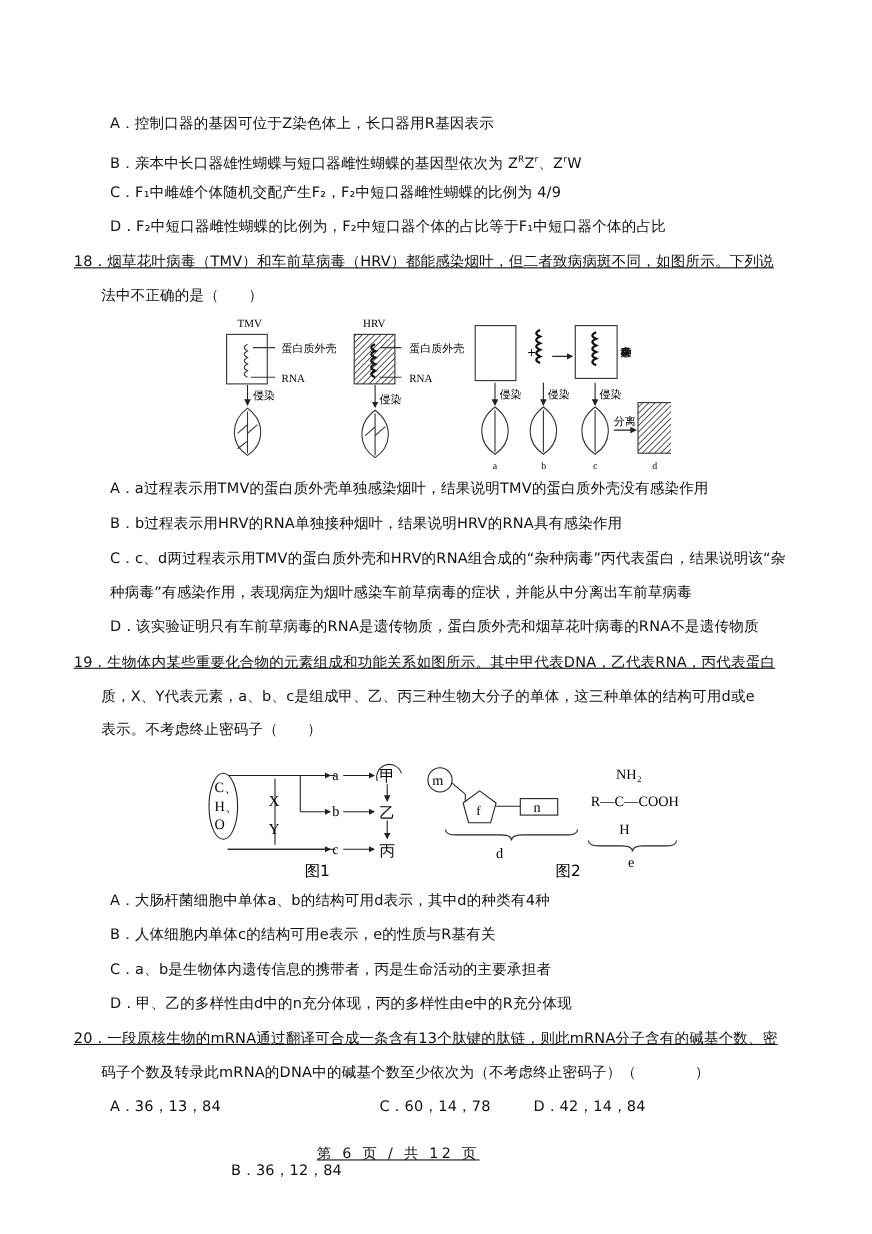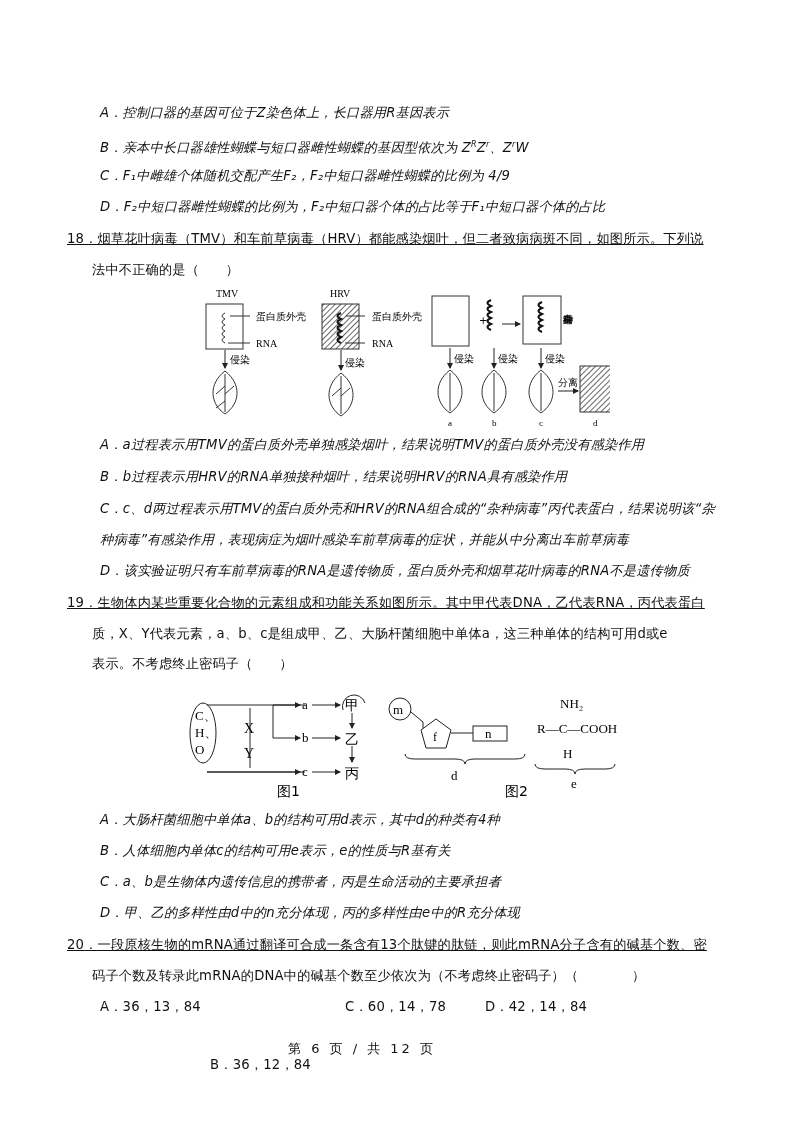--- a/index.html
+++ b/index.html
@@ -1,24 +1,24 @@
 <!DOCTYPE html>
 <html><head>
 <meta charset="utf-8">
 <style>
   html, body { margin:0; padding:0; background:#ffffff; }
   body { width:793px; height:1122px; position:relative; overflow:hidden;
          font-family: "DejaVu Sans", "Liberation Sans", sans-serif; color:#111; }
   .line { position:absolute; font-size:13.2px; line-height:18px; white-space:nowrap; letter-spacing:0.2px; }
-  .opt { left:100px;font-style:italic; }
+  .opt { left:100px; }
   .qnum { left:67px;text-decoration:underline; }
   .cont { left:92px; }
   sub, sup { font-size:8px; }
   .fig { position:absolute; }
-  .footer { position:absolute; left:0; width:724px; top:1040px; text-align:center; font-size:13px; letter-spacing:3px; }
+  .footer { position:absolute; left:0; width:724px; top:1040px; text-align:center; font-size:13px; letter-spacing:3px;text-decoration:underline; }
 </style>
 </head>
 <body>
 
 <div class="line opt" style="top:104px">A．控制口器的基因可位于Z染色体上，长口器用R基因表示</div>
 <div class="line opt" style="top:136px">
   <span>B．亲本中长口器雄性蝴蝶与短口器雌性蝴蝶的基因型依次为 Z</span><sup>R</sup><span>Z</span><sup>r</sup><span>、Z</span><sup>r</sup><span>W</span>
 </div>
 <div class="line opt" style="top:167px">C．F₁中雌雄个体随机交配产生F₂，F₂中短口器雌性蝴蝶的比例为 4/9</div>
 <div class="line opt" style="top:198px">D．F₂中短口器雌性蝴蝶的比例为，F₂中短口器个体的占比等于F₁中短口器个体的占比</div>
@@ -86,21 +86,21 @@
   <text x="393" y="140" font-size="9" font-family="Liberation Serif, serif">d</text>
 </svg>
 
 <div class="line opt" style="top:436px">A．a过程表示用TMV的蛋白质外壳单独感染烟叶，结果说明TMV的蛋白质外壳没有感染作用</div>
 <div class="line opt" style="top:468px">B．b过程表示用HRV的RNA单独接种烟叶，结果说明HRV的RNA具有感染作用</div>
 <div class="line opt" style="top:500px">C．c、d两过程表示用TMV的蛋白质外壳和HRV的RNA组合成的“杂种病毒”丙代表蛋白，结果说明该“杂</div>
 <div class="line opt" style="top:531px">种病毒”有感染作用，表现病症为烟叶感染车前草病毒的症状，并能从中分离出车前草病毒</div>
 <div class="line opt" style="top:562px">D．该实验证明只有车前草病毒的RNA是遗传物质，蛋白质外壳和烟草花叶病毒的RNA不是遗传物质</div>
 
 <div class="line qnum" style="top:594px">19．生物体内某些重要化合物的元素组成和功能关系如图所示。其中甲代表DNA，乙代表RNA，丙代表蛋白</div>
-<div class="line cont" style="top:625px">质，X、Y代表元素，a、b、c是组成甲、乙、大肠杆菌细胞中单体a，这三种单体的结构可用d或e</div>
+<div class="line cont" style="top:625px">质，X、Y代表元素，a、b、c是组成甲、乙、丙三种生物大分子的单体，这三种单体的结构可用d或e</div>
 <div class="line cont" style="top:655px">表示。不考虑终止密码子（　　）</div>
 
 <svg class="fig" style="left:185px;top:688px" width="460" height="115">
   <defs>
     <marker id="arr2" markerWidth="6" markerHeight="6" refX="5" refY="3" orient="auto">
       <path d="M0,0 L6,3 L0,6 z" fill="#222"></path>
     </marker>
   </defs>
   <ellipse cx="18" cy="45" rx="13" ry="30" fill="#fff" stroke="#222"></ellipse>
   <text x="10" y="32" font-size="13" font-family="Liberation Serif, serif">C、</text>

